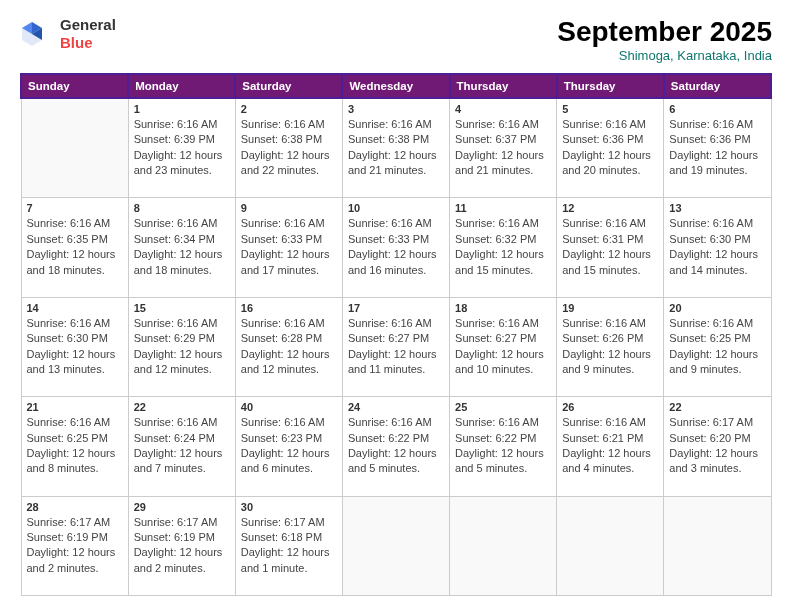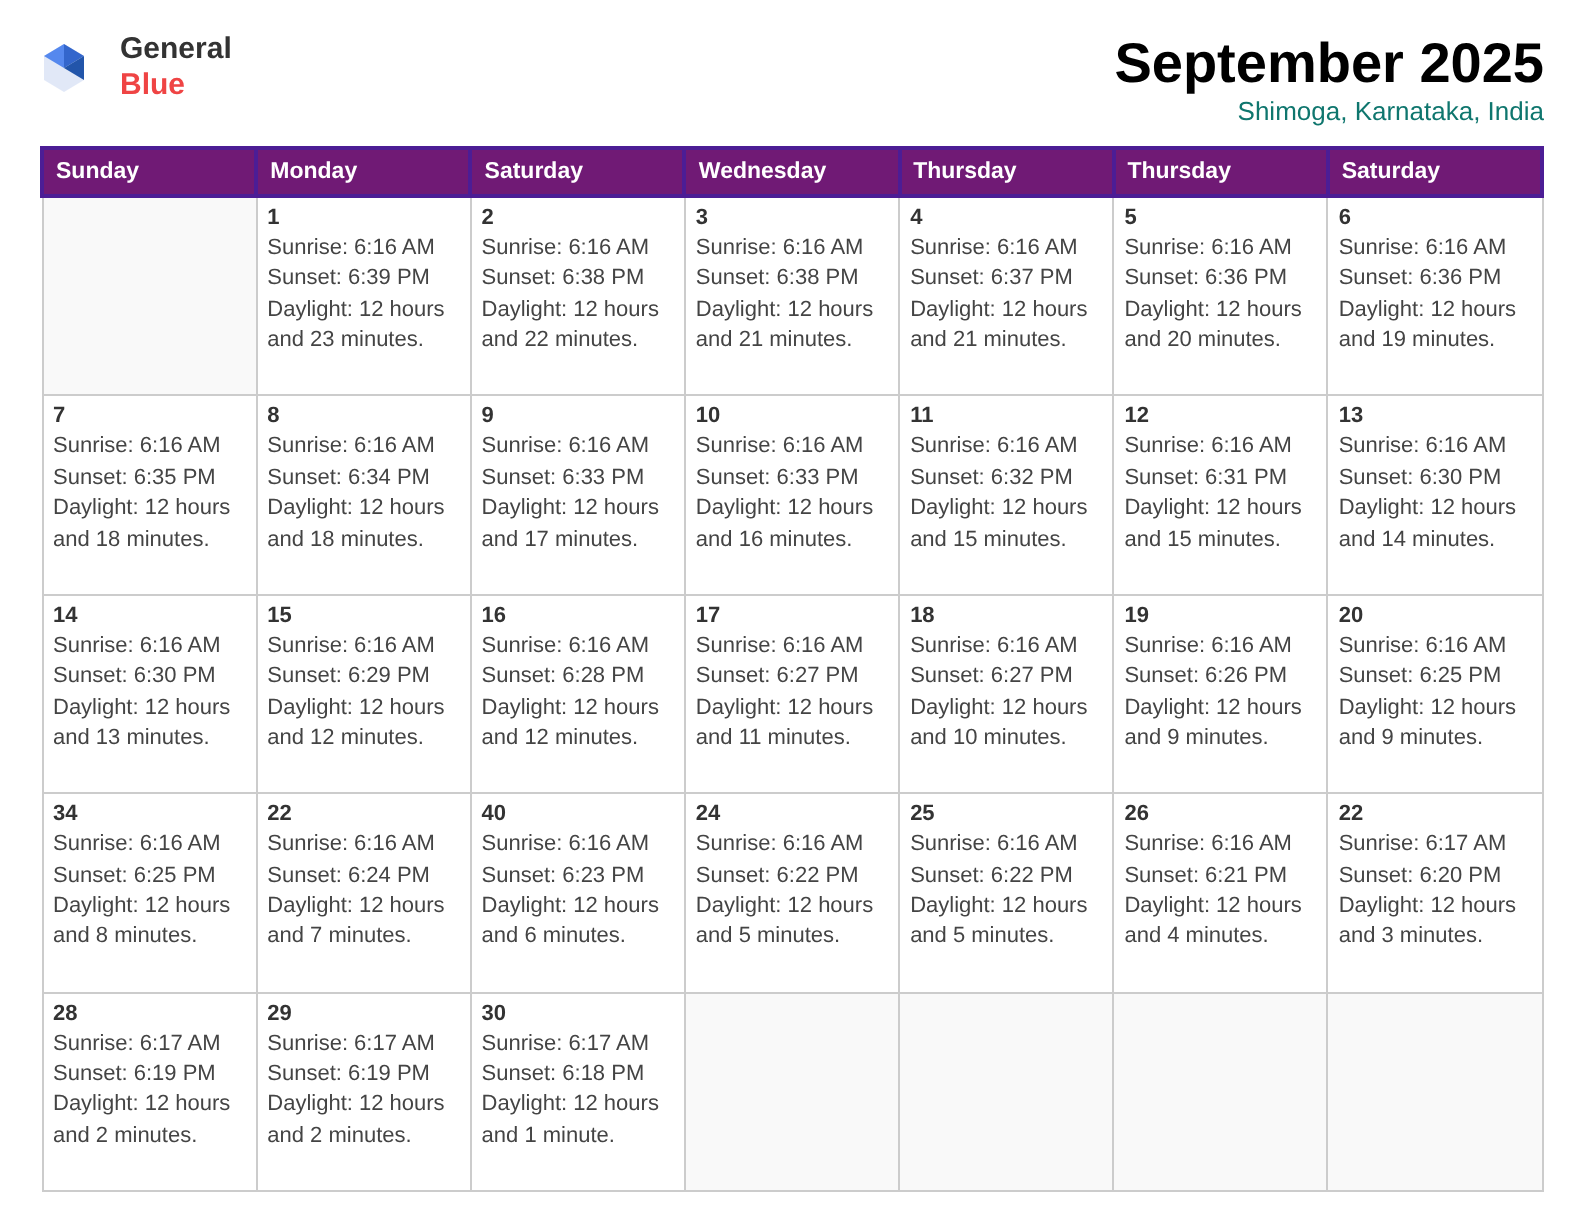--- a/index.html
+++ b/index.html
@@ -275,21 +275,21 @@
           <td>
             <span class="day-num">20</span>
             <div class="day-info" style="white-space: pre-line;">Sunrise: 6:16 AM
 Sunset: 6:25 PM
 Daylight: 12 hours
 and 9 minutes.</div>
           </td>
         </tr>
         <tr class="week-row">
           <td>
-            <span class="day-num">34</span>
+            <span class="day-num">21</span>
             <div class="day-info" style="white-space: pre-line;">Sunrise: 6:16 AM
 Sunset: 6:25 PM
 Daylight: 12 hours
 and 8 minutes.</div>
           </td>
           <td>
             <span class="day-num">22</span>
             <div class="day-info" style="white-space: pre-line;">Sunrise: 6:16 AM
 Sunset: 6:24 PM
 Daylight: 12 hours

